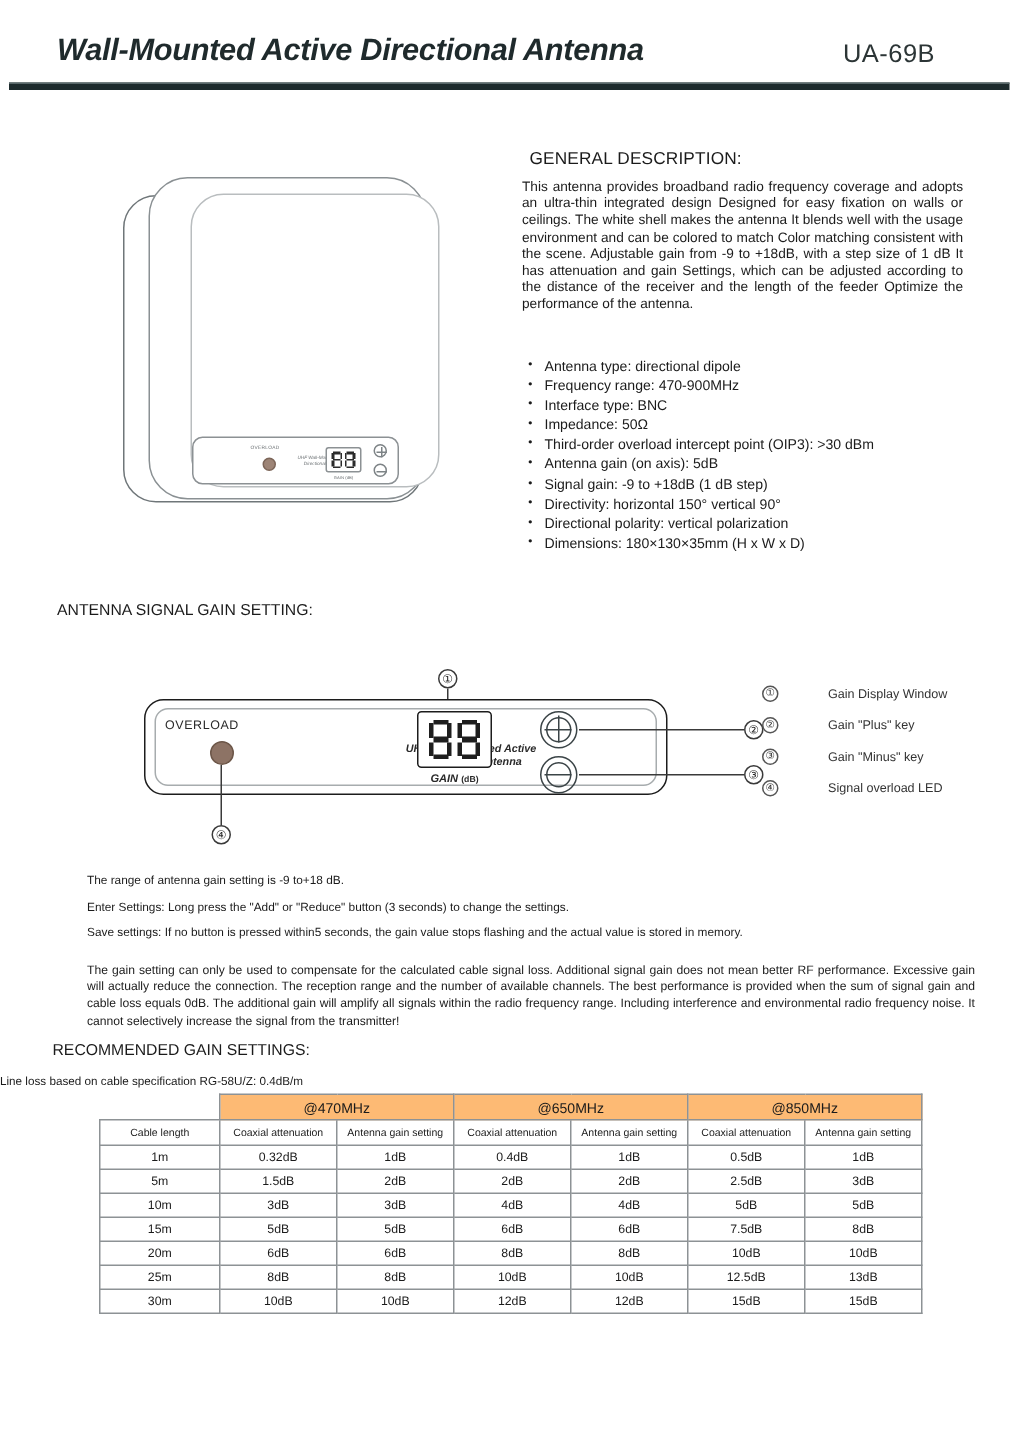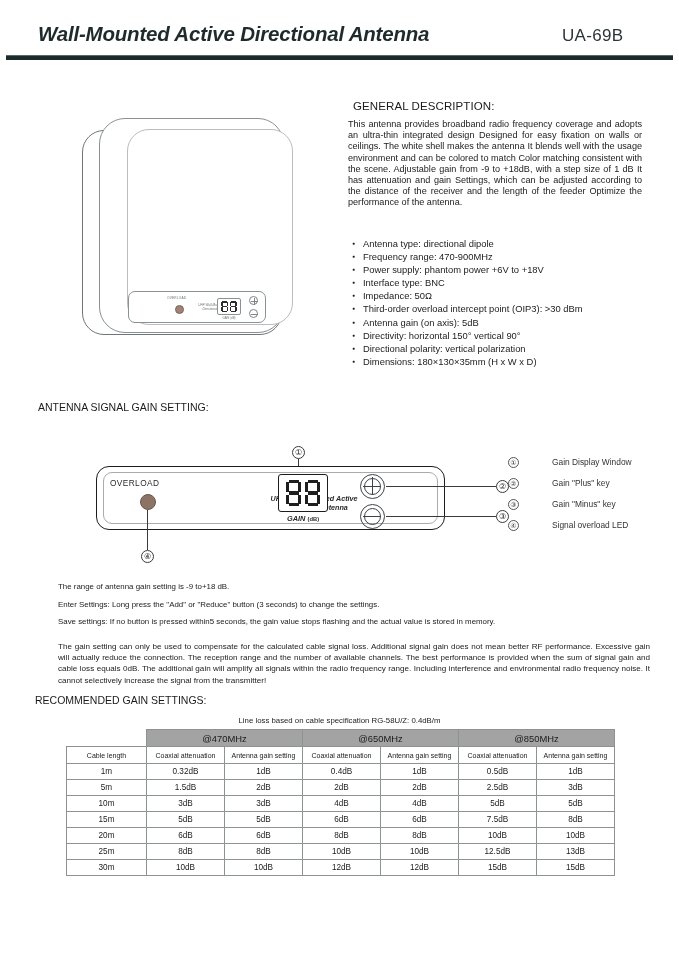--- a/index.html
+++ b/index.html
@@ -170,32 +170,32 @@
   #notes { position:absolute; left:58px; top:578px; width:592px; }
   .note-line { font-size:7.9px; line-height:17.5px; color:#1b1b1b; }
   #note-para {
     margin-top:10px; font-size:8.1px; line-height:11.4px;
     text-align:justify; color:#1b1b1b;
   }
 
   
   #rec-sec-head { position:absolute; left:35px; top:694px; font-size:10.5px; color:#1b1b1b; }
   #line-loss-note {
-    position:absolute; left:0; top:716px; width:679px; text-align:center;
+    position:absolute; left:0; top:716px; width:679px; 
     font-size:7.8px; color:#1b1b1b;
   }
   #gain-table {
     position:absolute; left:66px; top:729px; width:548px;
     border-collapse:collapse; table-layout:fixed;
   }
   #gain-table th, #gain-table td {
     border:1px solid #8d9295; text-align:center; color:#1b1b1b;
   }
   #gain-table th.freq {
-    background:#a3a3a3; font-size:9.4px; font-weight:normal; height:17px;
+    background:#fdba74; font-size:9.4px; font-weight:normal; height:17px;
   }
   #gain-table th.blank { border:none; background:transparent; }
   #gain-table th.sub {
     font-size:7px; font-weight:normal; height:17px; background:#fff;
   }
   #gain-table td { font-size:8.2px; height:16px; }
   .c-len { width:80px; }
   .c-dat { width:78px; }
 </style>
 </head>
@@ -252,25 +252,25 @@
 
 <div id="desc-block">
   <div class="sec-head">GENERAL DESCRIPTION:</div>
   <div id="desc-body">This antenna provides broadband radio frequency coverage and adopts an ultra-thin integrated design Designed for easy fixation on walls or ceilings. The white shell makes the antenna It blends well with the usage environment and can be colored to match Color matching consistent with the scene. Adjustable gain from -9 to +18dB, with a step size of 1 dB It has attenuation and gain Settings, which can be adjusted according to the distance of the receiver and the length of the feeder Optimize the performance of the antenna.</div>
 </div>
 
 <div id="tech-block">
   <ul id="tech-list">
       <li>Antenna type: directional dipole</li>
       <li>Frequency range: 470-900MHz</li>
-      <li>Power supply: phantom power +6V to +18V</li>
       <li>Interface type: BNC</li>
       <li>Impedance: 50Ω</li>
       <li>Third-order overload intercept point (OIP3): &gt;30 dBm</li>
       <li>Antenna gain (on axis): 5dB</li>
+      <li>Signal gain: -9 to +18dB (1 dB step)</li>
       <li>Directivity: horizontal 150° vertical 90°</li>
       <li>Directional polarity: vertical polarization</li>
       <li>Dimensions: 180×130×35mm (H x W x D)</li>
     </ul>
 </div>
 
 <div id="gain-sec-head">ANTENNA SIGNAL GAIN SETTING:</div>
 
 <div id="panel-figure">
 

